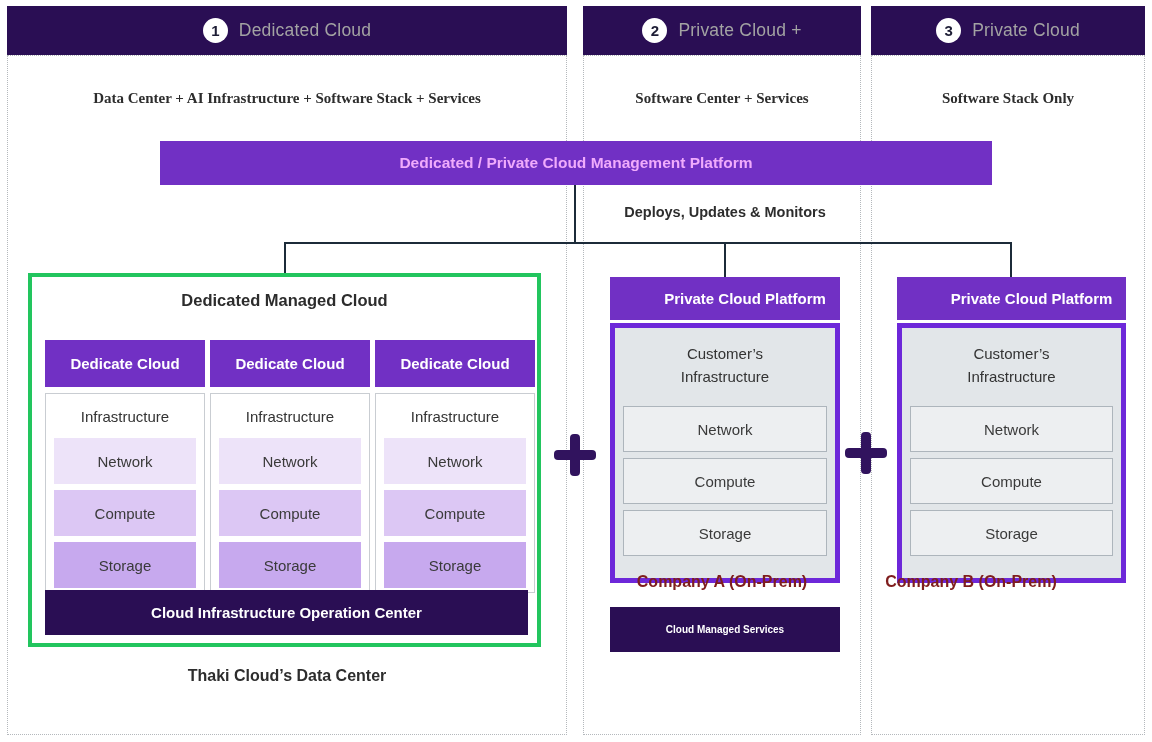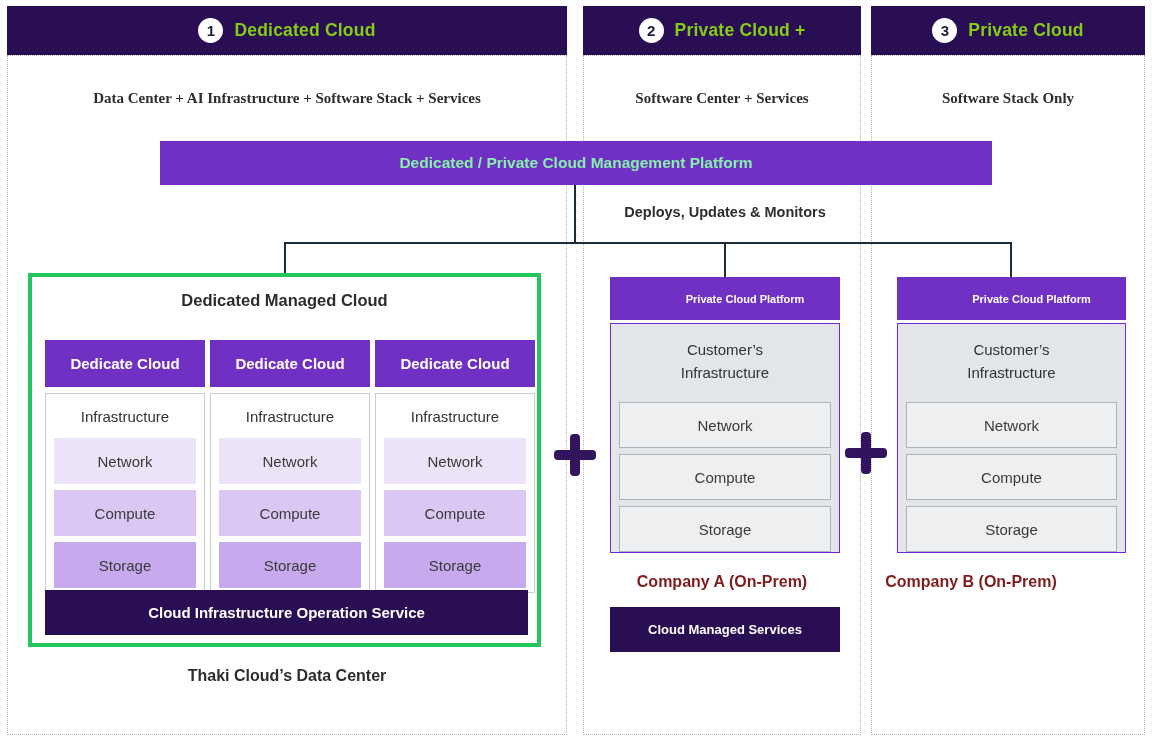--- a/index.html
+++ b/index.html
@@ -15,31 +15,31 @@
 
   
   .col-header { position:absolute; top:6px; height:49px; background:#2a0e54;
                 display:flex; align-items:center; justify-content:center; gap:11px; }
   #header-1 { left:7px;   width:560px; }
   #header-2 { left:583px; width:278px; }
   #header-3 { left:871px; width:274px; }
   .num-circle { width:25px; height:25px; border-radius:50%; background:#ffffff;
                 color:#1d1d35; font-size:15px; font-weight:bold; display:flex;
                 align-items:center; justify-content:center; }
-  .col-header .title { color:#84cc16; font-size:17.5px; font-weight:bold; letter-spacing:.2px; }
+  .col-header .title { color:#a3a3a3; font-size:17.5px; font-weight:normal; letter-spacing:.2px; }
 
   .subtitle { position:absolute; top:88px; height:20px; display:flex; align-items:center;
               justify-content:center; font-size:15px; font-weight:bold; color:#2d2d2d;font-family:Liberation Serif, serif; }
   #subtitle-1 { left:7px;   width:560px; }
   #subtitle-2 { left:583px; width:278px; }
   #subtitle-3 { left:871px; width:274px; }
 
   
   .mgmt-banner { position:absolute; left:160px; top:141px; width:832px; height:44px;
-                 background:#7130c4; color:#86efac; font-size:15.5px; font-weight:bold;
+                 background:#7130c4; color:#f0abfc; font-size:15.5px; font-weight:bold;
                  display:flex; align-items:center; justify-content:center; }
   .deploys { position:absolute; left:595px; top:202px; width:260px; height:20px;
              display:flex; align-items:center; justify-content:center;
              font-size:14.5px; font-weight:bold; color:#2d2d2d; }
 
   
   .line { position:absolute; background:#1c2b39; }
   #line-stem   { left:574px; top:185px; width:2px;  height:58px; }
   #line-hbar   { left:284px; top:242px; width:728px; height:2px; }
   #line-drop-l { left:284px; top:242px; width:2px;  height:32px; }
@@ -65,36 +65,36 @@
   .item.storage { background:#c7a9ee; }
   .ops-banner { position:absolute; left:13px; top:313px; width:483px; height:45px;
                 background:#2a0e54; color:#ffffff; font-size:15px; font-weight:bold;
                 display:flex; align-items:center; justify-content:center; }
   .datacenter-caption { position:absolute; left:7px; top:665px; width:560px; height:22px;
                         display:flex; align-items:center; justify-content:center;
                         font-size:16px; font-weight:bold; color:#2d2d2d; }
 
   
   .pcp-banner { position:absolute; top:277px; height:43px; background:#7130c4; color:#ffffff;
-                font-size:11px; font-weight:bold; display:flex; align-items:center; justify-content:center;padding-left:40px; }
+                font-size:15px; font-weight:bold; display:flex; align-items:center; justify-content:center;padding-left:40px; }
   #pcp-banner-a { left:610px; width:230px; }
   #pcp-banner-b { left:897px; width:229px; }
-  .gray-box { position:absolute; top:323px; height:230px; background:#e2e6e9; border:1px solid #6d28d9; }
+  .gray-box { position:absolute; top:323px; height:260px; background:#e2e6e9; border:5px solid #6d28d9; }
   #gray-box-a { left:610px; width:230px; }
   #gray-box-b { left:897px; width:229px; }
   .gray-title { padding-top:14px; text-align:center; font-size:15px; color:#333333; line-height:23px; }
   .gray-items { position:absolute; left:8px; right:8px; top:78px; }
   .gray-item { height:46px; margin-bottom:6px; background:#edeff1; border:1px solid #adb5bc;
                display:flex; align-items:center; justify-content:center; font-size:15px; color:#3a3a3a; }
   .company-caption { position:absolute; top:572px; height:20px; display:flex; align-items:center;
                      justify-content:center; font-size:16px; font-weight:bold; color:#7f1d1d; }
   #company-a { left:583px; width:278px; }
   #company-b { left:834px; width:274px; }
   .services-banner { position:absolute; left:610px; top:607px; width:230px; height:45px;
-                     background:#2a0e54; color:#ffffff; font-size:13px; font-weight:bold;
+                     background:#2a0e54; color:#ffffff; font-size:10px; font-weight:bold;
                      display:flex; align-items:center; justify-content:center; }
 
   
   .plus { position:absolute; width:46px; height:46px; }
   #plus-1 { left:552px; top:432px; }
   #plus-2 { left:843px; top:430px; }
 </style>
 </head>
 <body>
 
@@ -156,21 +156,21 @@
     <div class="cluster" id="cluster-2">
       <div class="cluster-header">Dedicate Cloud</div>
       <div class="infra-box">
         <div class="infra-title">Infrastructure</div>
         <div class="item network">Network</div>
         <div class="item compute">Compute</div>
         <div class="item storage">Storage</div>
       </div>
     </div>
 
-    <div class="ops-banner">Cloud Infrastructure Operation Service</div>
+    <div class="ops-banner">Cloud Infrastructure Operation Center</div>
   </div>
   <div class="datacenter-caption">Thaki Cloud’s Data Center</div>
 
   <div class="pcp-banner" id="pcp-banner-a">Private Cloud Platform</div>
   <div class="gray-box" id="gray-box-a">
     <div class="gray-title">
       <span>Customer’s</span><br>
       <span>Infrastructure</span>
     </div>
     <div class="gray-items">

